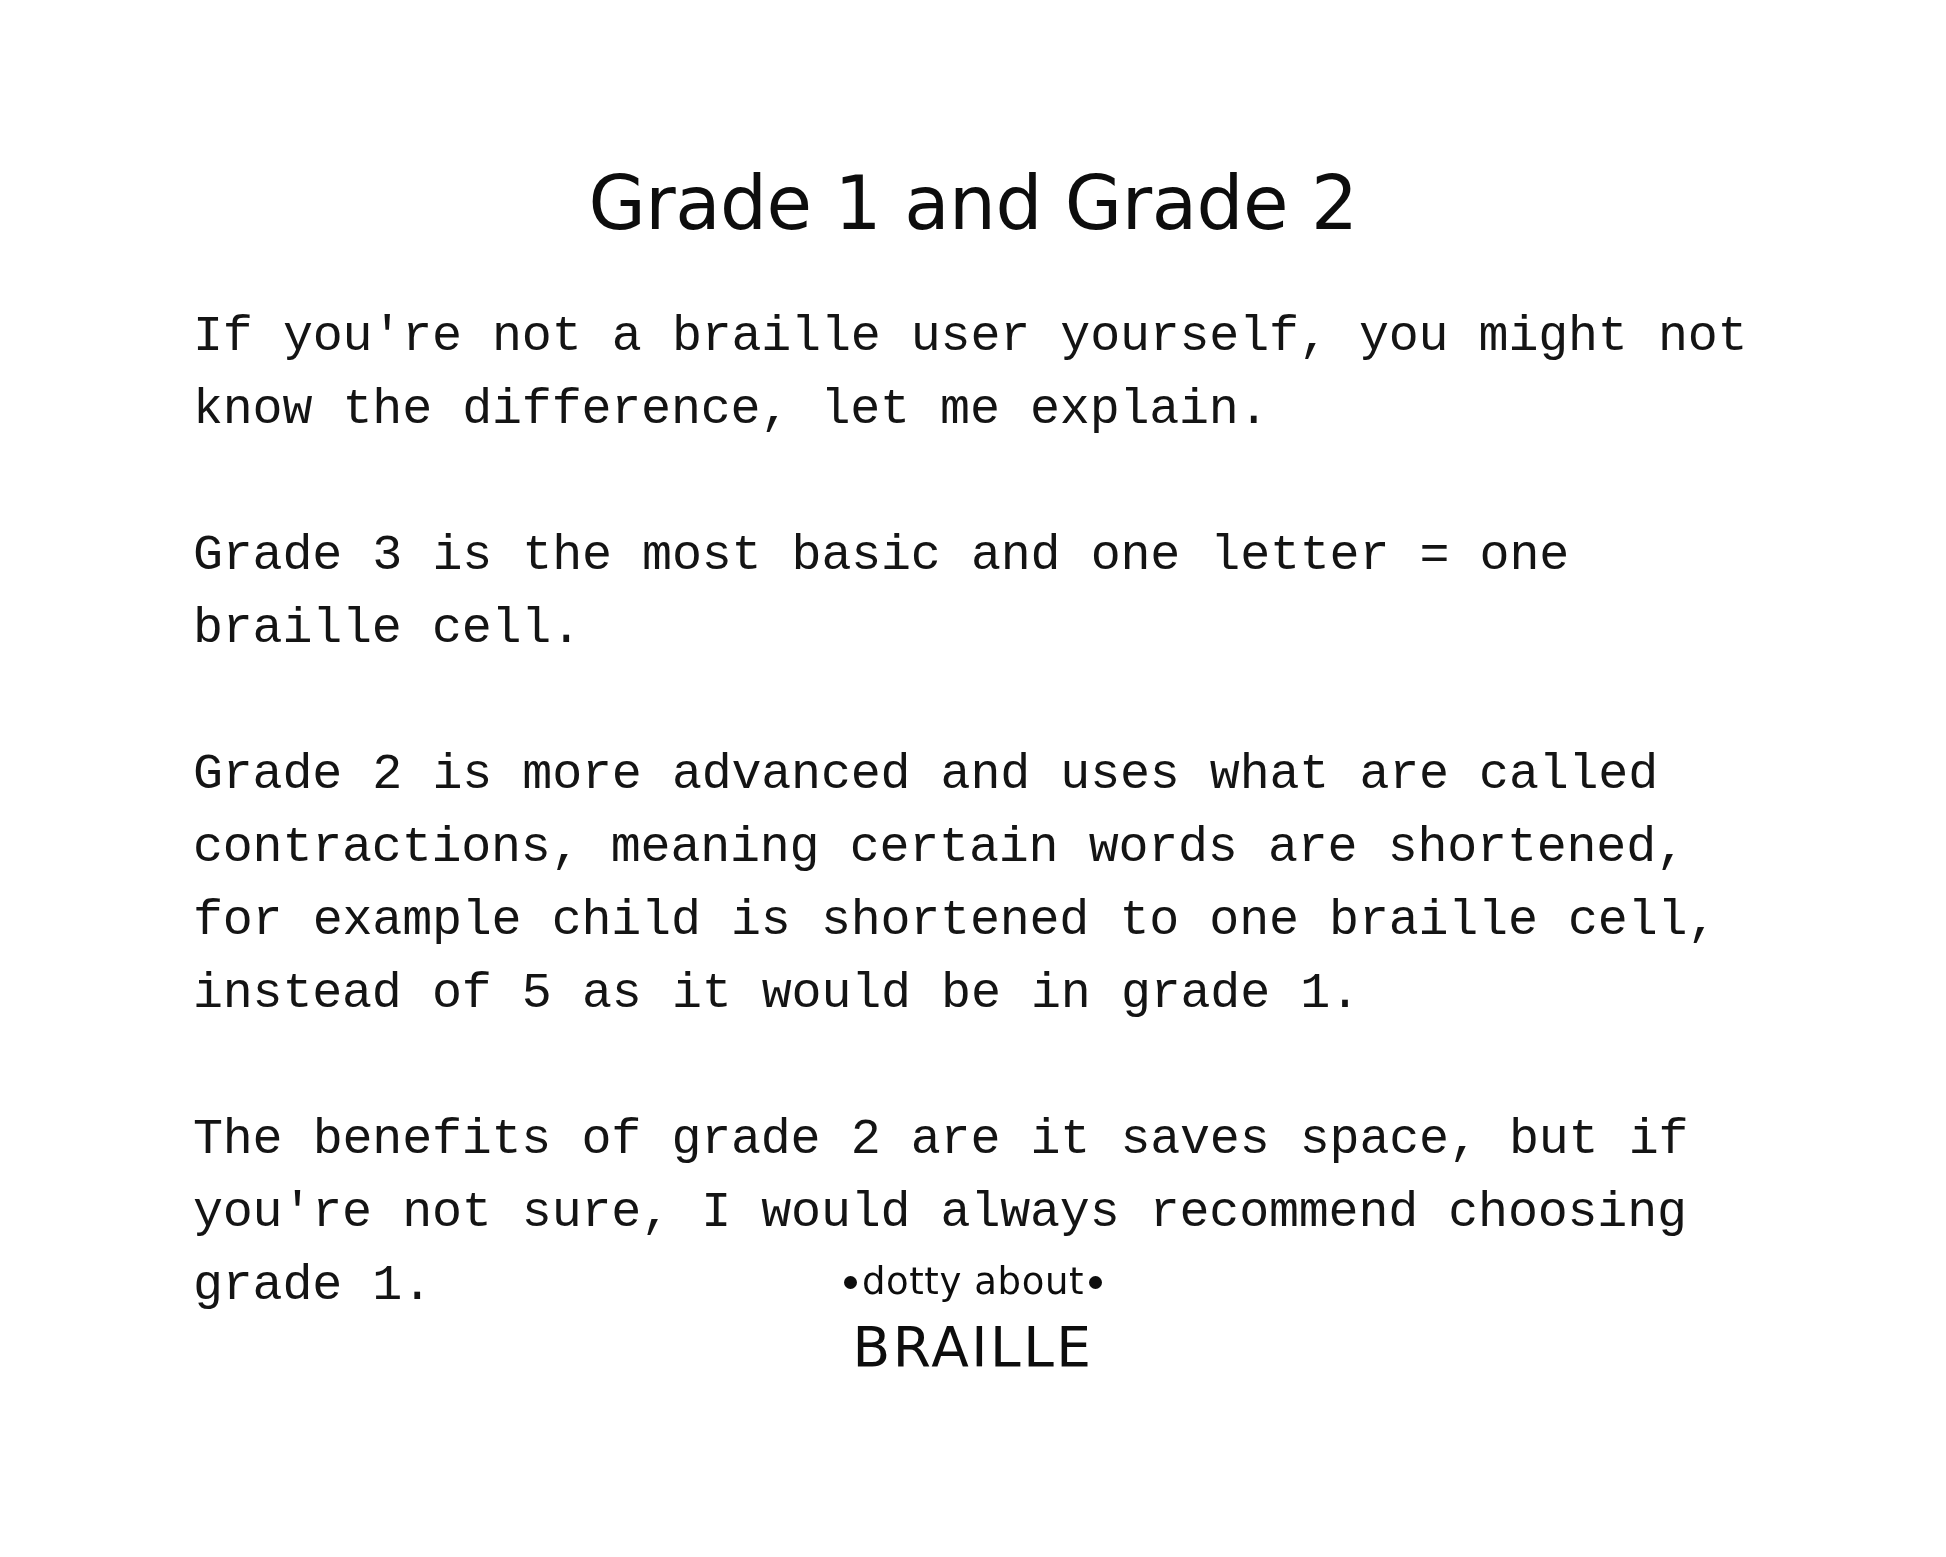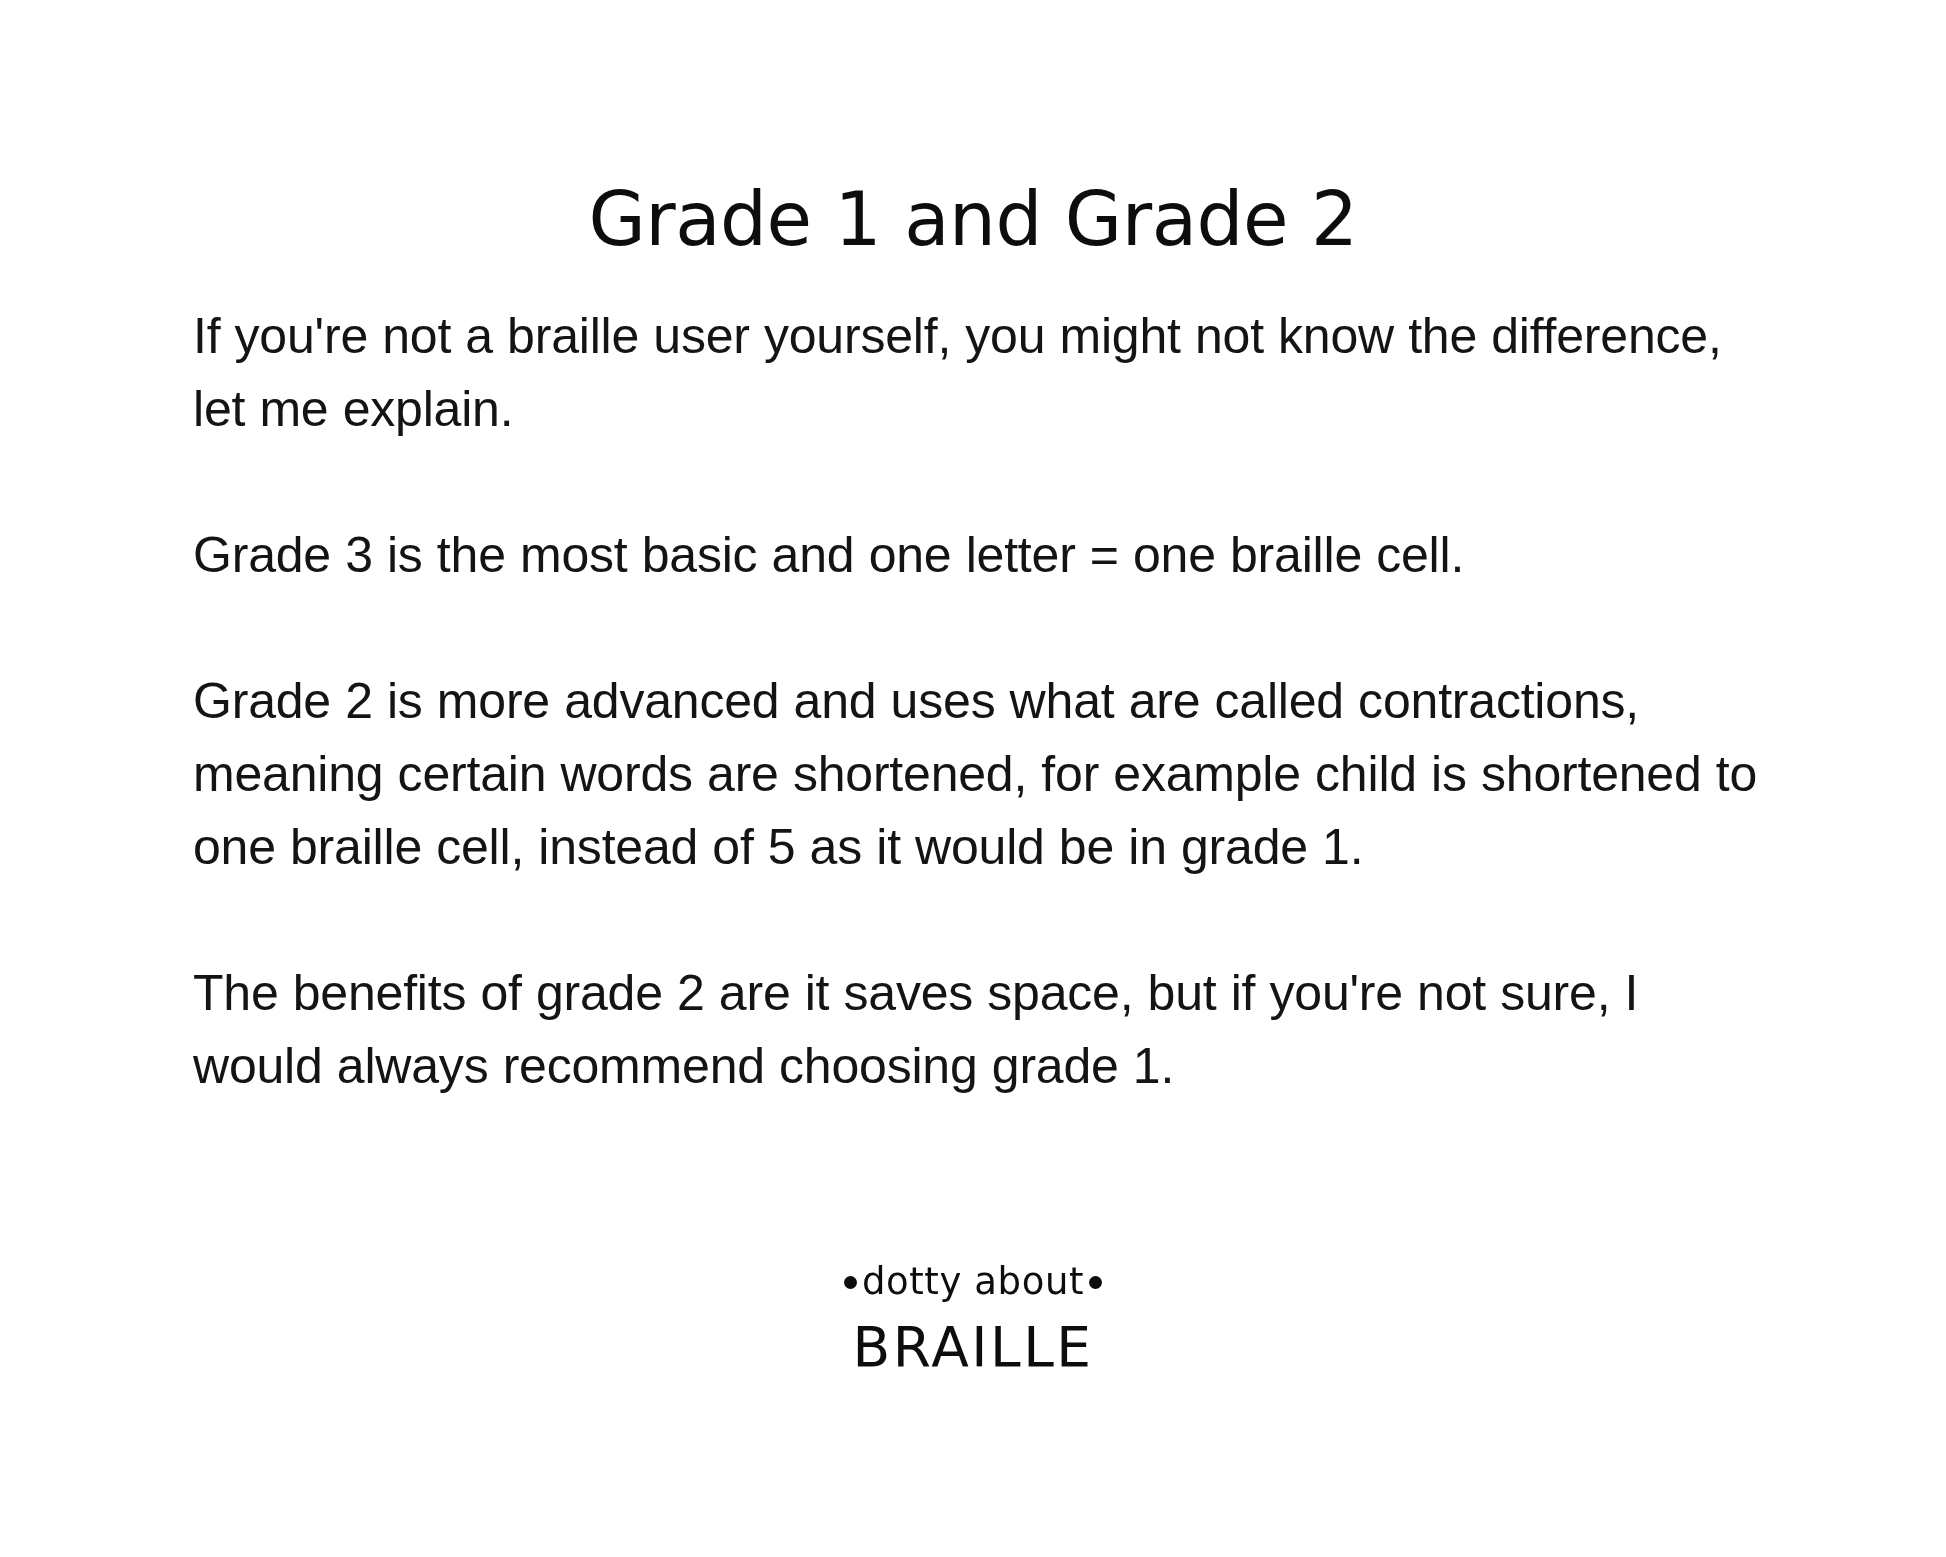--- a/index.html
+++ b/index.html
@@ -21,21 +21,21 @@
     width: 1946px;
     height: 1557px;
     background: #ffffff;
     box-sizing: border-box;
   }
 
   
   .title-block {
     position: absolute;
     left: 0;
-    top: 128px;
+    top: 112px;
     width: 1946px;
     text-align: center;
   }
   .page-title {
     display: inline-block;
     font-family: "DejaVu Sans", sans-serif;
     font-size: 74px;
     font-weight: 400;
     letter-spacing: -0.5px;
     line-height: 1.12;
@@ -44,21 +44,21 @@
   }
 
   
   .body-block {
     position: absolute;
     left: 193px;
     top: 300px;
     width: 1580px;
   }
   .para {
-    font-family: Liberation Sans, sans-serif;
+    font-family: Liberation Mono, monospace;
     font-size: 50px;
     font-weight: 400;
     line-height: 73px;
     letter-spacing: -0.2px;
     color: #141414;
     margin: 0 0 73px 0;
     text-align: left;
     word-spacing: 0.5px;
   }
   .para:last-child {

